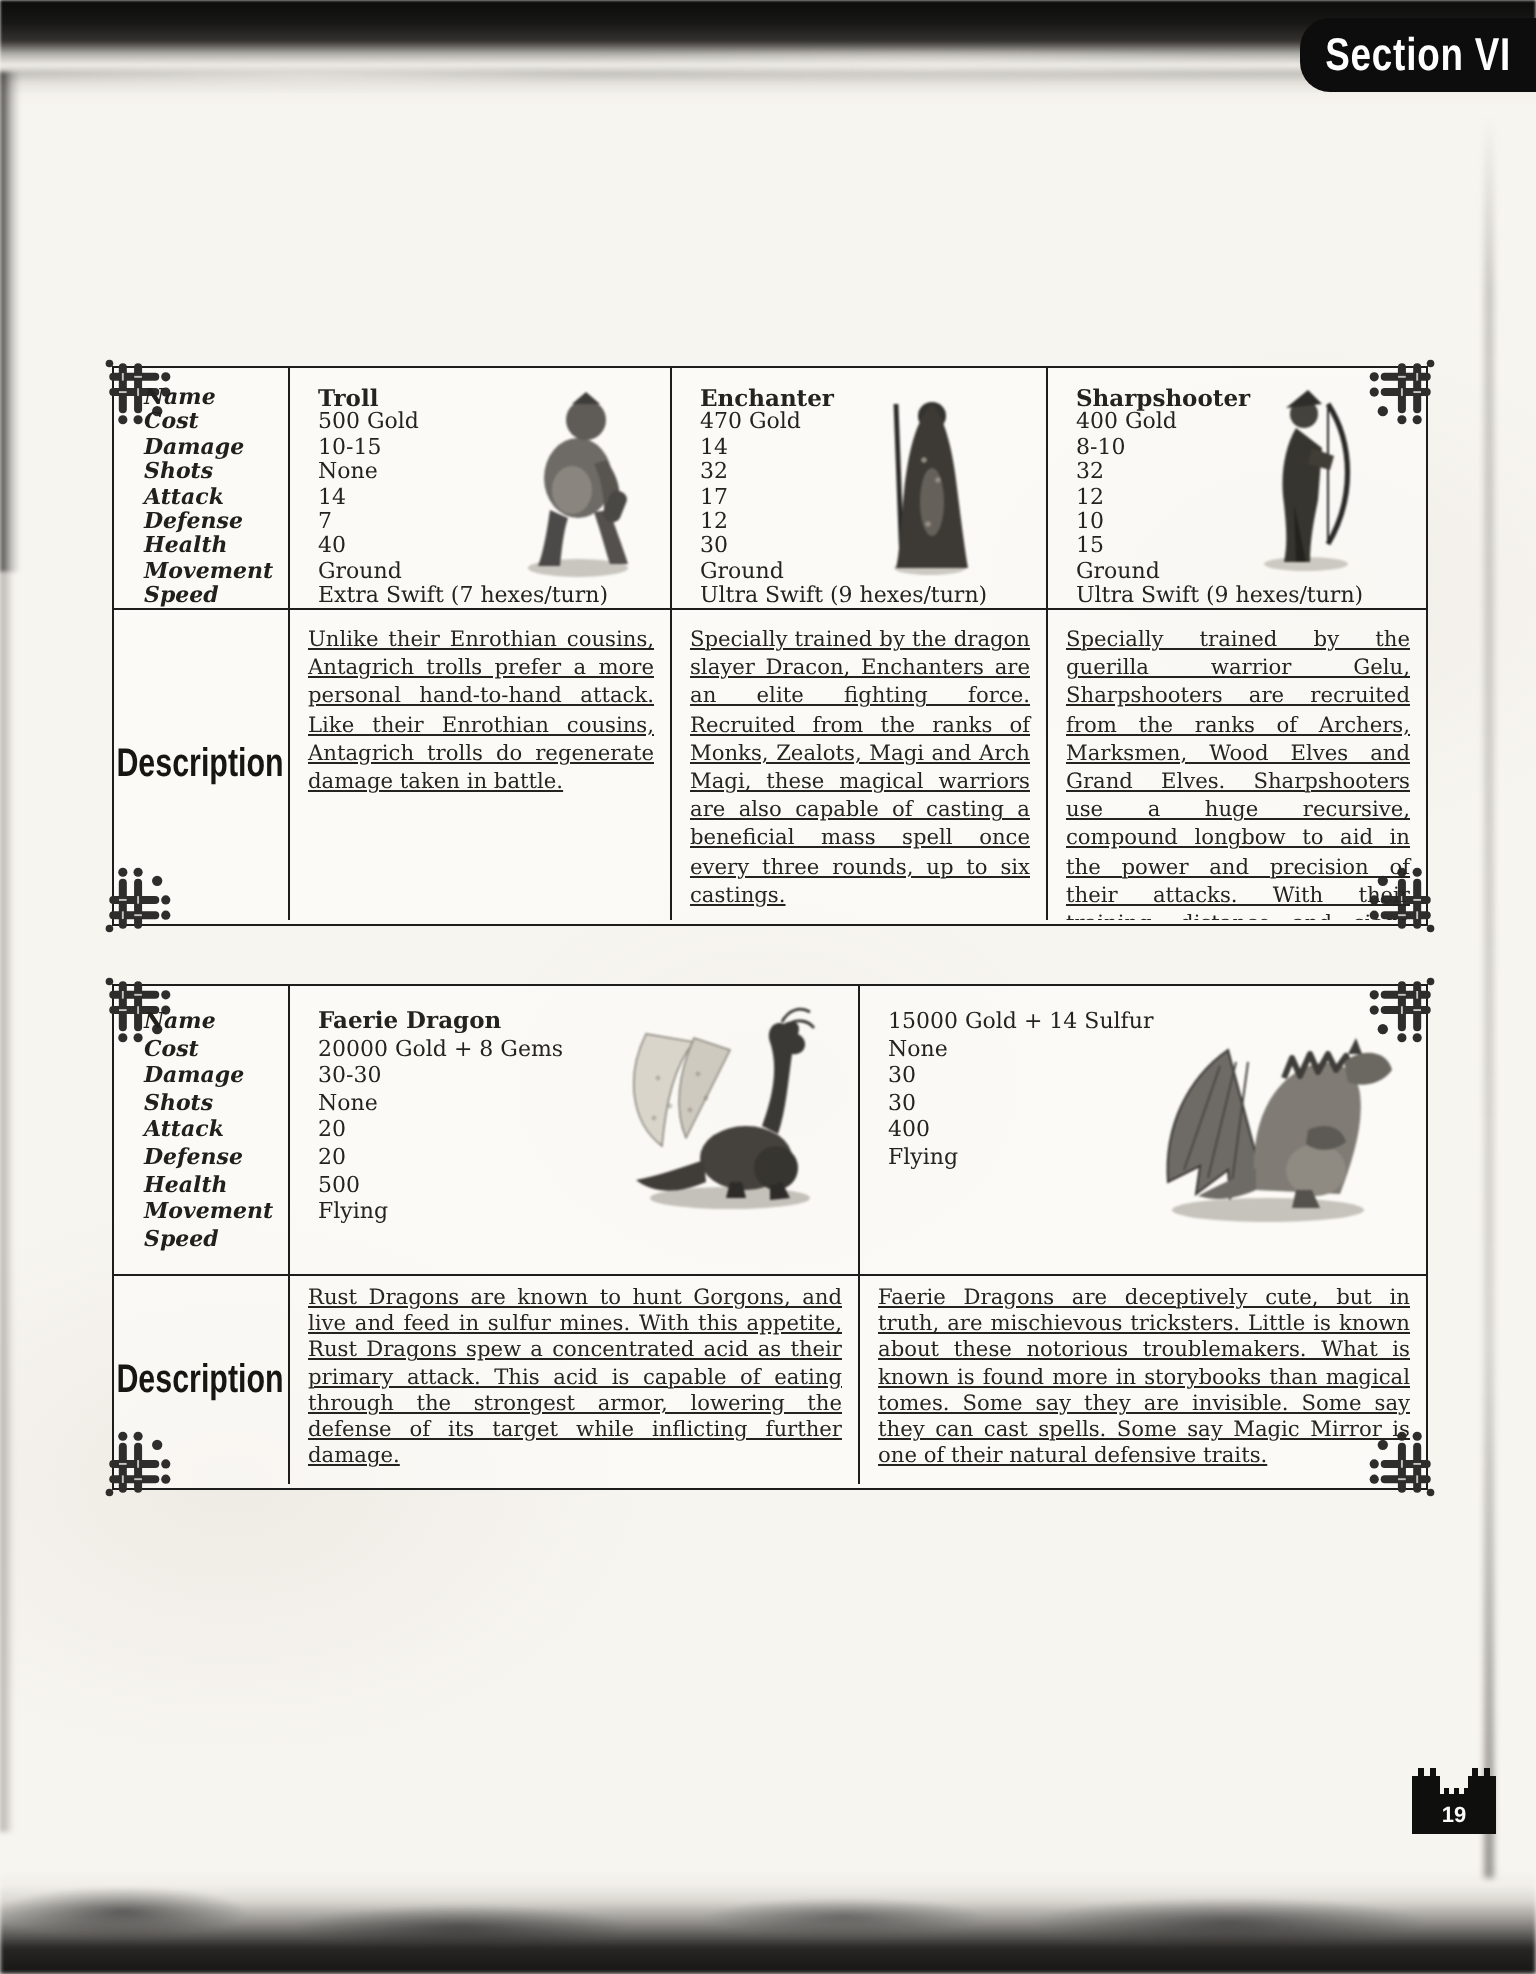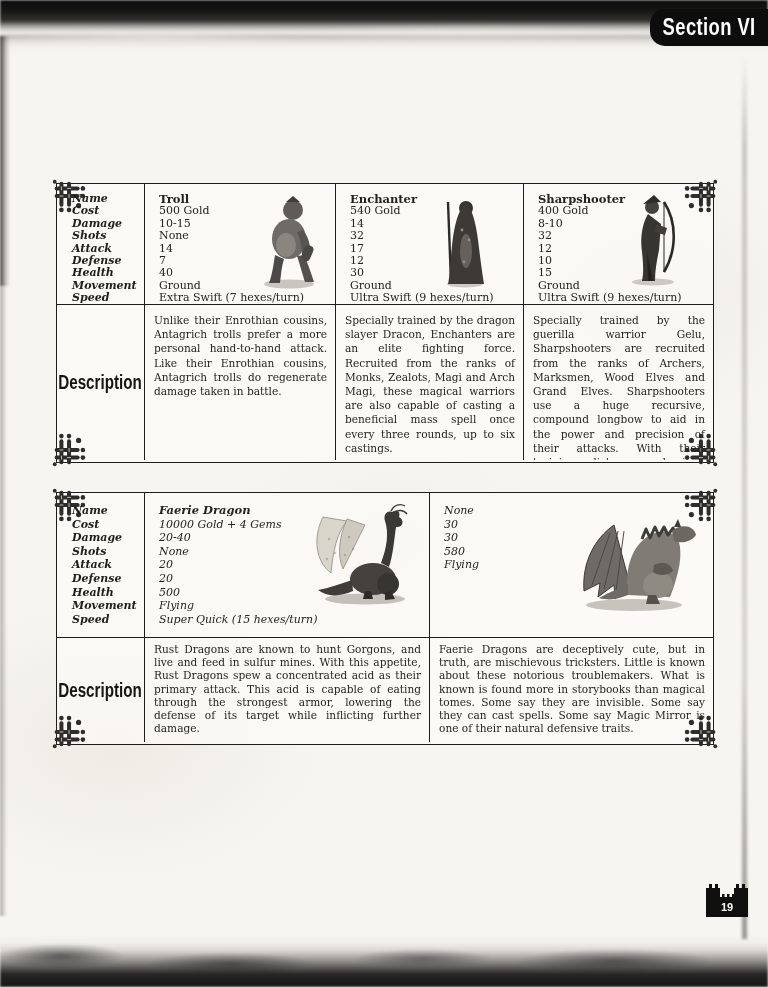--- a/index.html
+++ b/index.html
@@ -51,33 +51,33 @@
   #t1 .desc-row{height:155px;}
   #t2 .desc-row{height:104px;}
   .cell{border-right:1.4px solid #1d1d1b;position:relative;overflow:hidden;}
   .row .cell:last-child{border-right:none;}
   .label-cell{padding:9px 0 0 15px;}
   #t2 .label-cell{padding-top:11px;}
   .sline{font-size:11px;line-height:12.4px;white-space:nowrap;}
   #t2 .sline{line-height:13.6px;}
   .lab{font-style:italic;font-weight:600;color:#21201d;}
   .stat-cell{padding:9px 0 0 14px;}
-  #t2 .stat-cell{padding-top:11px;font-style:italic;}
+  #t2 .stat-cell{padding-top:11px;}
   .cname{font-weight:bold;font-size:11.5px;line-height:12.4px;white-space:nowrap;}
   #t2 .cname{line-height:13.6px;}
   .cimg{position:absolute;filter:blur(0.4px);}
   .img-troll{left:108px;top:11px;width:72px;height:95px;}
   .img-enchanter{left:102px;top:12px;width:52px;height:92px;}
   .img-sharpshooter{left:96px;top:10px;width:66px;height:92px;}
   .img-faerie{left:158px;top:10px;width:116px;height:104px;}
   .img-rust{left:140px;top:4px;width:130px;height:116px;}
   .desc-label-cell{display:flex;align-items:center;justify-content:center;}
   .desc-label{font-family:"Liberation Sans",sans-serif;font-weight:bold;font-size:20px;
     transform:scaleX(0.76);letter-spacing:0px;color:#161613;}
-  .desc-cell{padding:8px 8px 0 9px;}
+  .desc-cell{padding:8px 8px 0 9px;text-decoration:underline;}
   #t2 .desc-cell{padding-top:5px;}
   .dtext{font-size:10.6px;line-height:14.2px;text-align:justify;color:#25241f;}
   #t2 .dtext{line-height:13.2px;}
   
   .orn{position:absolute;width:42px;height:42px;}
   .orn.tl{left:-8px;top:-8px;}
   .orn.tr{right:-8px;top:-8px;transform:scaleX(-1);}
   .orn.bl{left:-8px;bottom:-8px;transform:scaleY(-1);}
   .orn.br{right:-8px;bottom:-8px;transform:scale(-1,-1);}
   
@@ -170,21 +170,21 @@
           <ellipse cx="33" cy="50" rx="10" ry="12" fill="#8a867f"></ellipse>
           <circle cx="40" cy="15" r="10" fill="#5f5c58"></circle>
           <path d="M33,7 L40,1 L47,7 Z" fill="#3f3d3a"></path>
           <path d="M50,35 C56,43 58,51 56,58 L49,60 C49,52 47,43 44,37 Z" fill="#585550"></path>
           <rect x="50" y="50" width="9" height="16" rx="4" fill="#4a4845" transform="rotate(22 54 58)"></rect>
         </svg>
       </div>
 
       <div class="cell stat-cell">
         <div class="cname">Enchanter</div>
-        <div class="sline">540 Gold</div>
+        <div class="sline">470 Gold</div>
         <div class="sline">14</div>
         <div class="sline">32</div>
         <div class="sline">17</div>
         <div class="sline">12</div>
         <div class="sline">30</div>
         <div class="sline">Ground</div>
         <div class="sline">Ultra Swift (9 hexes/turn)</div>
         <svg class="cimg img-enchanter" viewBox="0 0 52 92">
           <ellipse cx="27" cy="88" rx="18" ry="3.5" fill="#ccc9c2"></ellipse>
           <line x1="10" y1="6" x2="13" y2="86" stroke="#2c2b29" stroke-width="2.4"></line>
@@ -258,28 +258,27 @@
         <div class="sline lab">Shots</div>
         <div class="sline lab">Attack</div>
         <div class="sline lab">Defense</div>
         <div class="sline lab">Health</div>
         <div class="sline lab">Movement</div>
         <div class="sline lab">Speed</div>
       </div>
 
       <div class="cell stat-cell">
         <div class="cname">Faerie Dragon</div>
-        <div class="sline">10000 Gold + 4 Gems</div>
-        <div class="sline">20-40</div>
+        <div class="sline">20000 Gold + 8 Gems</div>
+        <div class="sline">30-30</div>
         <div class="sline">None</div>
         <div class="sline">20</div>
         <div class="sline">20</div>
         <div class="sline">500</div>
         <div class="sline">Flying</div>
-        <div class="sline">Super Quick (15 hexes/turn)</div>
         <svg class="cimg img-faerie" viewBox="0 0 116 104">
           <ellipse cx="62" cy="96" rx="40" ry="5.5" fill="#c4c1ba"></ellipse>
           <path d="M20,14 C10,34 12,58 28,70 C30,48 34,30 44,18 Z" fill="#d9d5cb" stroke="#8e8a82" stroke-width="0.8"></path>
           <path d="M44,16 C36,34 34,52 40,66 C48,50 56,34 62,22 Z" fill="#cfcabf" stroke="#8e8a82" stroke-width="0.8"></path>
           <g fill="rgba(120,115,105,0.4)">
             <circle cx="26" cy="36" r="1.2"></circle>
               <circle cx="32" cy="50" r="1.2"></circle>
               <circle cx="24" cy="56" r="1.2"></circle>
             <circle cx="46" cy="34" r="1.2"></circle>
               <circle cx="50" cy="46" r="1.2"></circle>
@@ -290,24 +289,25 @@
           <path d="M78,60 C84,44 86,30 82,18 C80,12 84,7 89,9 C94,6 98,9 96,14 C102,17 100,25 93,24 C91,38 90,52 86,64 Z" fill="#3b3936"></path>
           <ellipse cx="70" cy="76" rx="23" ry="16" fill="#45423e"></ellipse>
           <circle cx="85" cy="81" r="11" fill="#37352f"></circle>
           <path d="M50,88 C36,94 24,94 15,87 C26,85 37,81 49,77 Z" fill="#403d39"></path>
           <path d="M62,88 L60,96 L70,96 L68,88 Z" fill="#2e2c29"></path>
           <path d="M82,90 L82,97 L92,96 L88,88 Z" fill="#2e2c29"></path>
         </svg>
       </div>
 
       <div class="cell stat-cell">
+        <div class="sline">15000 Gold + 14 Sulfur</div>
         <div class="sline">None</div>
         <div class="sline">30</div>
         <div class="sline">30</div>
-        <div class="sline">580</div>
+        <div class="sline">400</div>
         <div class="sline">Flying</div>
         <svg class="cimg img-rust" viewBox="0 0 130 116">
           <ellipse cx="64" cy="108" rx="48" ry="6" fill="#c6c3bc"></ellipse>
           <path d="M44,28 C24,42 12,66 14,94 L30,86 L28,100 L44,88 L45,102 L60,88 Z" fill="#6e6b66" stroke="#3a3834" stroke-width="1"></path>
           <path d="M40,36 L22,88 M48,34 L34,92 M54,34 L46,94" stroke="#4a4844" stroke-width="1" fill="none"></path>
           <path d="M58,98 C54,72 62,48 80,38 C96,30 108,36 110,50 C112,66 106,84 100,100 Z" fill="#807c75"></path>
           <path d="M72,42 L76,32 L80,41 L85,30 L89,39 L94,30 L98,38 L103,31 L106,38" stroke="#3f3d39" stroke-width="3" fill="none" stroke-linejoin="round"></path>
           <path d="M102,34 C112,26 124,29 126,38 C121,45 111,47 104,44 Z" fill="#6b6862"></path>
           <path d="M104,30 L108,22 L111,30 Z" fill="#3f3d39"></path>
           <ellipse cx="88" cy="88" rx="15" ry="13" fill="#8f8b83"></ellipse>

